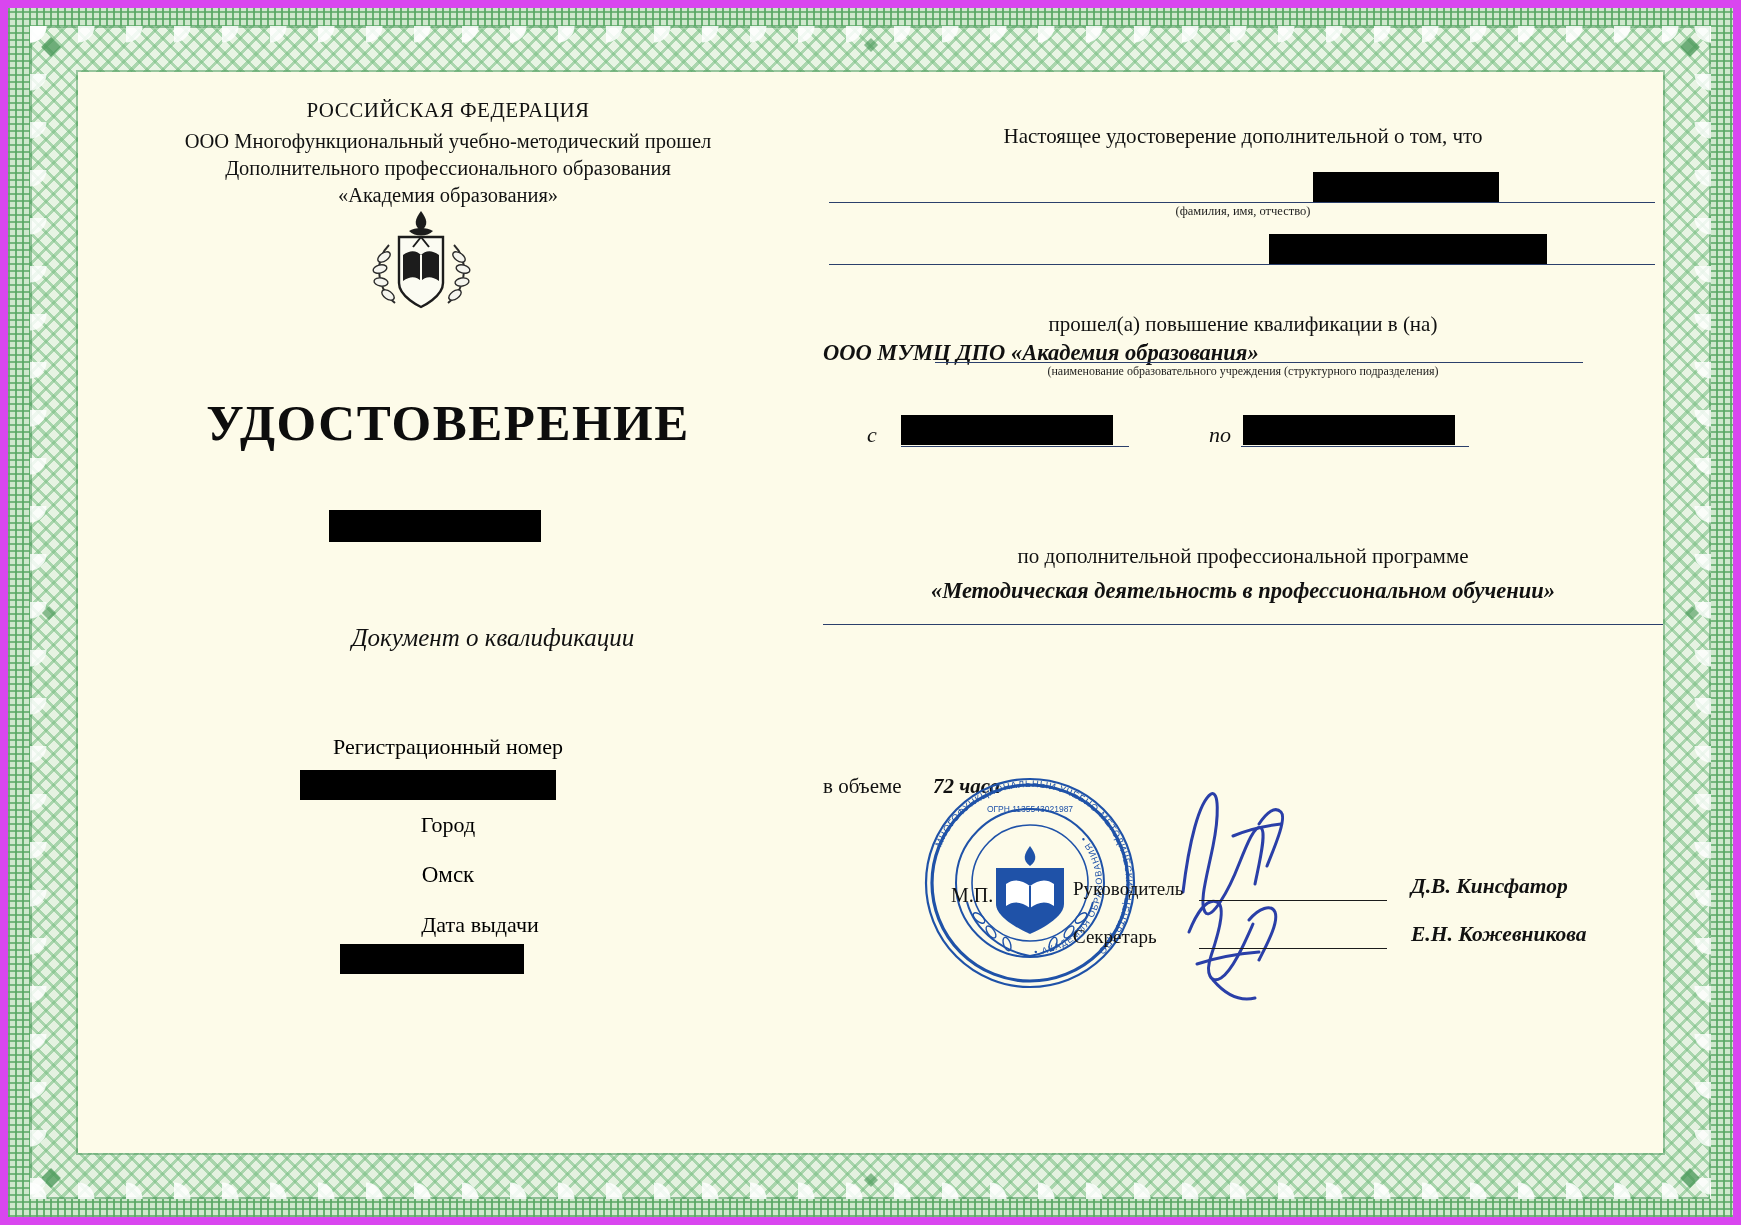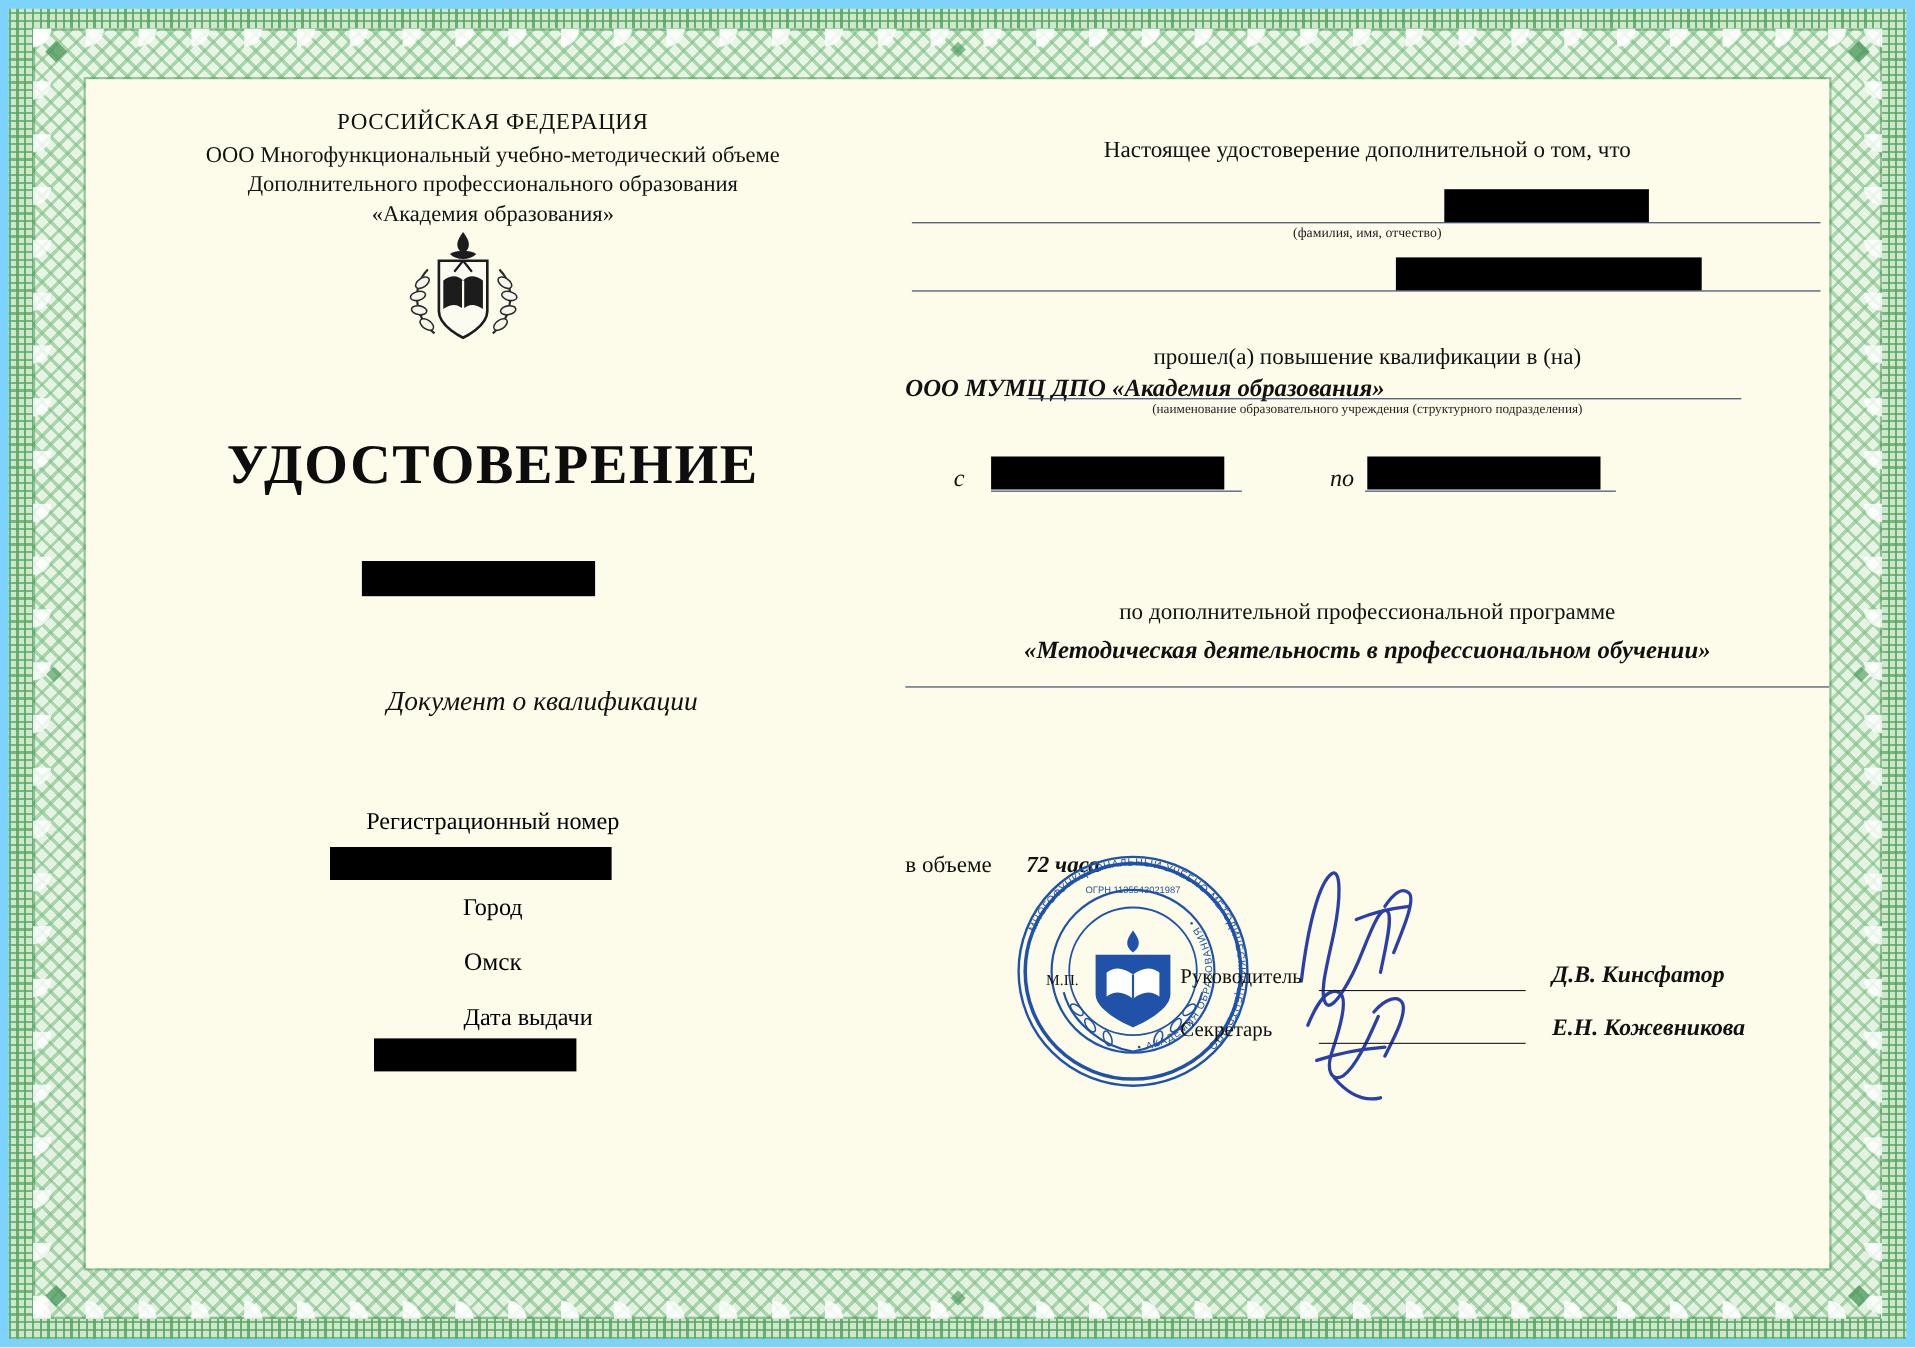--- a/index.html
+++ b/index.html
@@ -4,21 +4,21 @@
 <style>
   html, body {
     margin: 0;
     padding: 0;
     background: #ffffff;
   }
   #certificate {
     position: relative;
     width: 1741px;
     height: 1225px;
-    background: #7dd3fc;
+    background: #d946ef;
     font-family: "Liberation Serif", serif;
     overflow: hidden;
   }
 
   
   .border-outer {
     position: absolute;
     left: 8px; top: 8px; right: 8px; bottom: 8px;
     background:
       repeating-linear-gradient(90deg,
@@ -276,21 +276,21 @@
     position: absolute;
     left: 338px; top: 2px;
     font-size: 21.5px;
     font-style: italic;
     font-weight: bold;
     white-space: nowrap;
   }
   .mp-label {
     position: absolute;
     left: 128px; top: 812px;
-    font-size: 14px;
+    font-size: 20px;
   }
 
   
   .seal {
     position: absolute;
     left: 96px; top: 700px;
     width: 222px; height: 222px;
   }
   
   .signature-svg {
@@ -317,21 +317,21 @@
   <div class="edge-diamond ed-l"></div>
   <div class="edge-diamond ed-r"></div>
   <div class="border-inner"></div>
 
   <div class="content">
 
     <div class="left-col">
 
       <div class="org-block">
         <div class="org-country">РОССИЙСКАЯ ФЕДЕРАЦИЯ</div>
-        <div class="org-line">ООО Многофункциональный учебно-методический объеме</div>
+        <div class="org-line">ООО Многофункциональный учебно-методический прошел</div>
         <div class="org-line">Дополнительного профессионального образования</div>
         <div class="org-line">«Академия образования»</div>
       </div>
 
       <div class="emblem">
         <svg viewBox="0 0 105 115" width="105" height="115" aria-hidden="true">
 
           <path d="M20 38 C6 52 6 80 26 96" fill="none" stroke="#2b2b2b" stroke-width="2"></path>
           <path d="M85 38 C99 52 99 80 79 96" fill="none" stroke="#2b2b2b" stroke-width="2"></path>
           <g fill="#f5f5ee" stroke="#2b2b2b" stroke-width="1.4">

